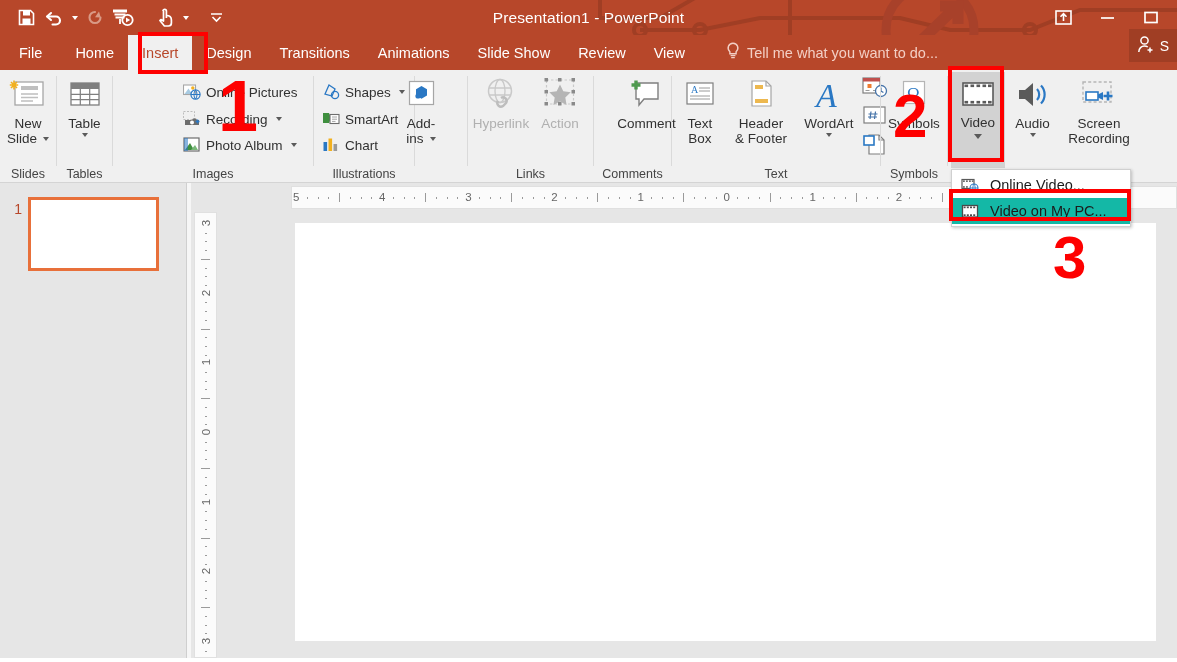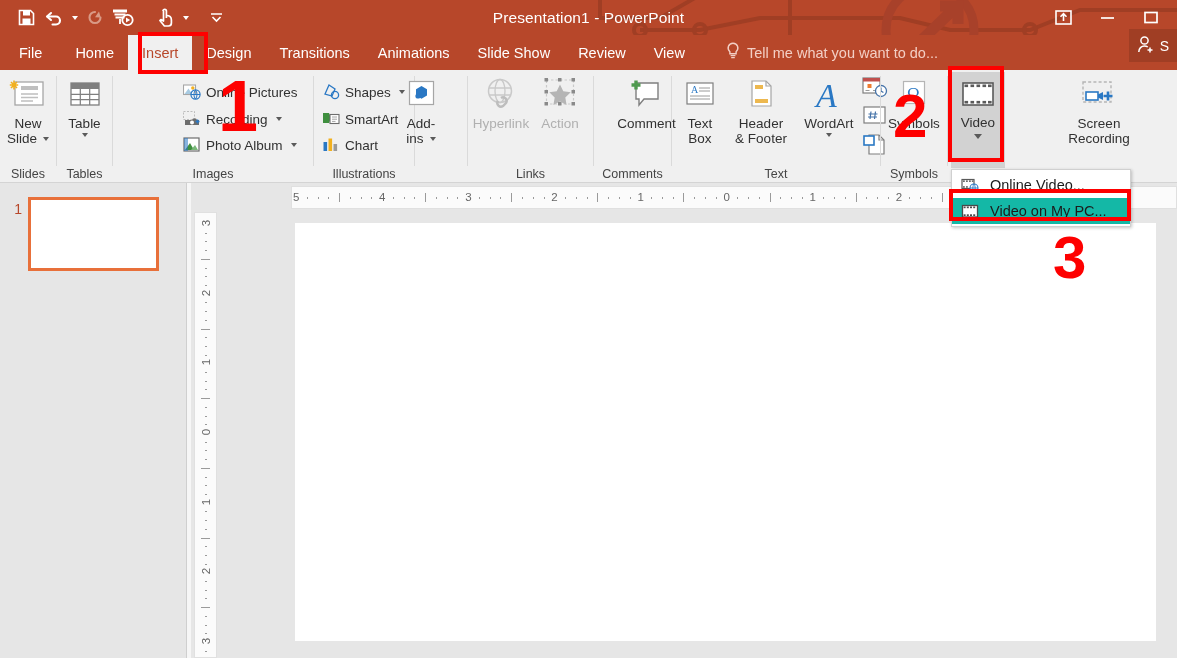--- a/index.html
+++ b/index.html
@@ -563,20 +563,30 @@
               <rect x="17.5" y="22.9" width="3.6" height="2.6"></rect>
                 <rect x="23.5" y="22.9" width="3.6" height="2.6"></rect>
               <rect x="29" y="22.9" width="3.6" height="2.6"></rect>
             </g>
           </svg>
         </span>
         <span>Video</span>
         <i class="minicaret" style="margin:4px 0 0 0;border-top-width:5px;border-left-width:4.5px;border-right-width:4.5px"></i>
       </div>
 
+      <div class="bigbtn" style="left:58px;width:53px">
+        <span class="ico">
+          <svg width="38" height="34" viewBox="0 0 38 34">
+            <path d="M5 11 h6 L19 4 v23 L11 20 H5z" fill="#5a5a5a"></path>
+            <path d="M23 10 a8 8 0 0 1 0 11 M27 6.5 a13 13 0 0 1 0 18" fill="none" stroke="#2a78c4" stroke-width="2.2"></path>
+          </svg>
+        </span>
+        <span>Audio</span>
+        <i class="minicaret" style="margin:2px 0 0 0"></i>
+      </div>
 
       <div class="bigbtn" style="left:112px;width:78px">
         <span class="ico">
           <svg width="44" height="34" viewBox="0 0 44 34">
             <rect x="6" y="3" width="28" height="20" fill="none" stroke="#b5b5b5" stroke-width="1.4" stroke-dasharray="3 2.2"></rect>
             <rect x="9" y="13" width="12" height="8" fill="#fff" stroke="#2a78c4" stroke-width="1.6"></rect>
             <path d="M21 15.5 l5-2.5 v8 l-5-2.5z" fill="#2a78c4"></path>
             <path d="M31 12.5 v9 M26.5 17 h9" stroke="#2a78c4" stroke-width="2.6"></path>
           </svg>
         </span>

